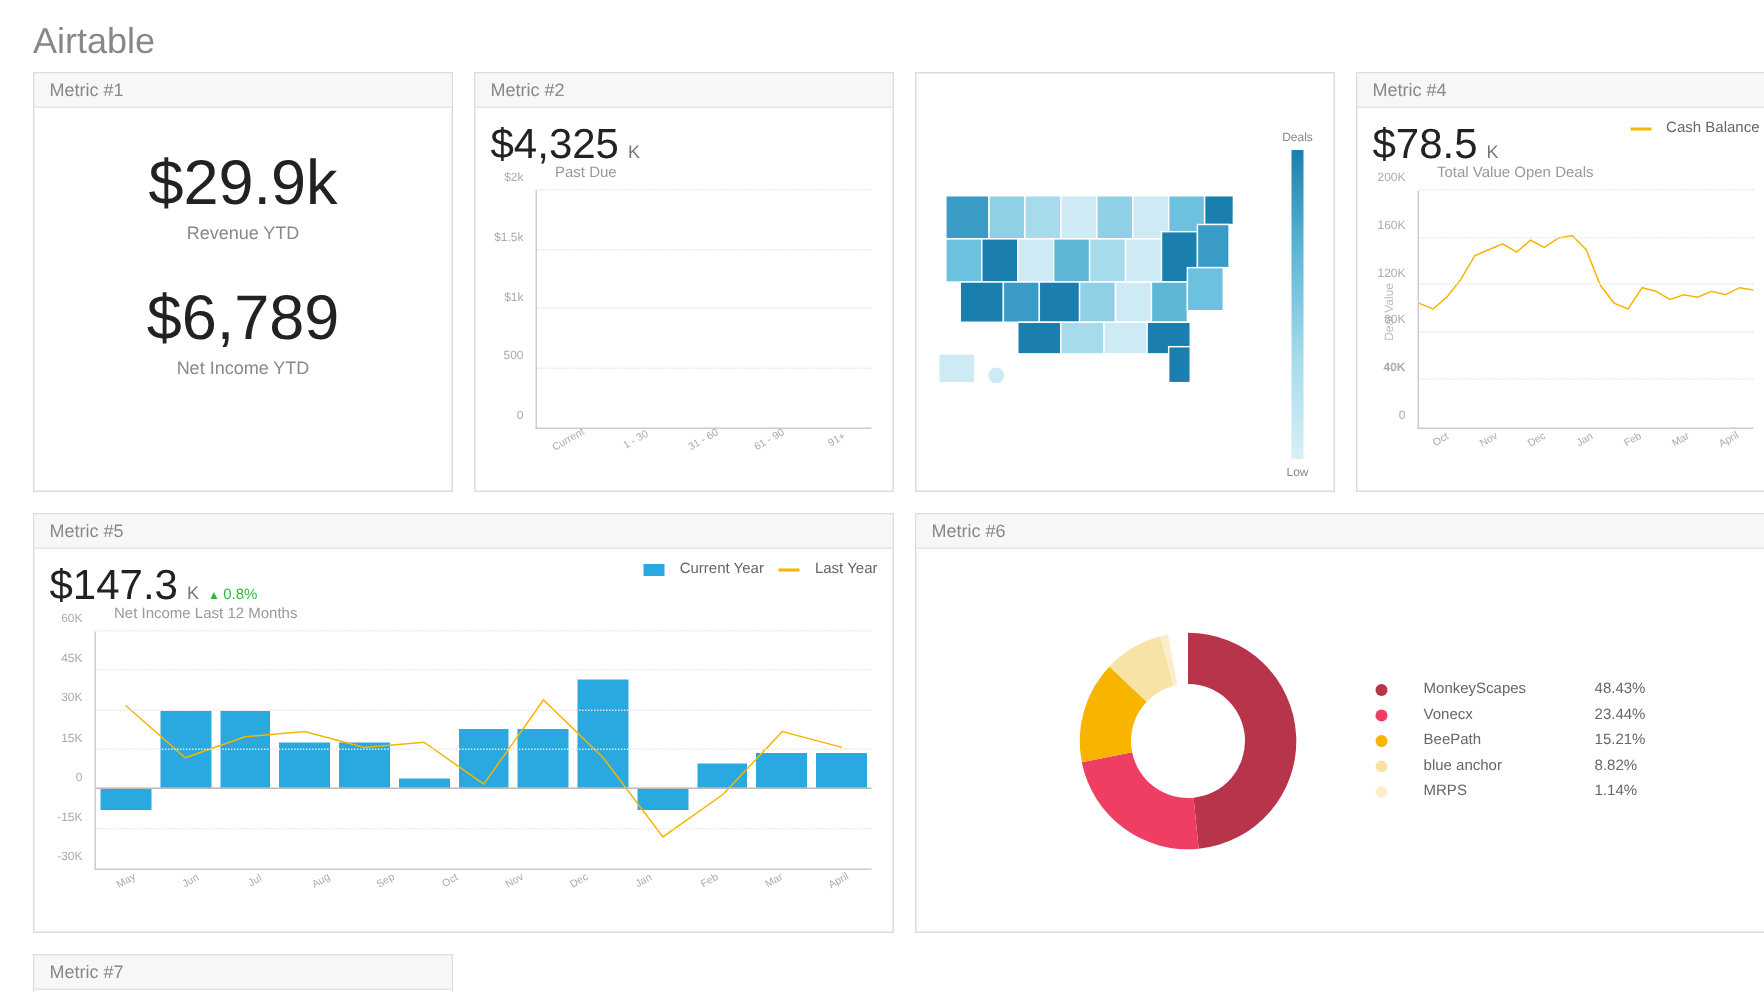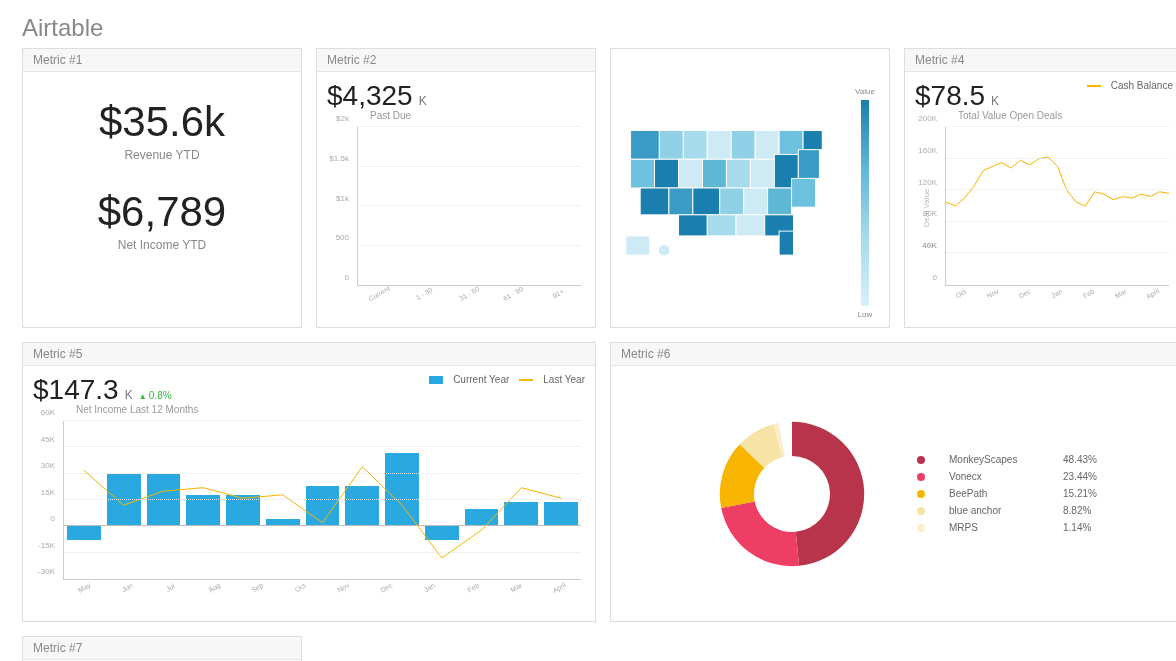--- a/index.html
+++ b/index.html
@@ -92,21 +92,21 @@
 </head>
 <body>
 
 <div class="page-title">Airtable</div>
 
 <div class="grid">
 
   <div class="card">
     <div class="card-header">Metric #1</div>
     <div class="card-body kpi">
-      <div class="big">$35.6k</div>
+      <div class="big">$29.9k</div>
       <div class="lbl">Revenue YTD</div>
       <div class="big" style="margin-top:26px">$6,789</div>
       <div class="lbl">Net Income YTD</div>
     </div>
   </div>
 
   <div class="card">
     <div class="card-header">Metric #2</div>
     <div class="card-body">
       <div class="valrow">
@@ -188,21 +188,21 @@
             <rect x="60" y="108" width="30" height="22" fill="#1a7fae"></rect>
             <rect x="90" y="108" width="30" height="22" fill="#a5dbeb"></rect>
             <rect x="120" y="108" width="30" height="22" fill="#cdeaf5"></rect>
             <rect x="150" y="108" width="30" height="22" fill="#1a7fae"></rect>
             <rect x="165" y="125" width="15" height="25" fill="#1a7fae"></rect>
             <rect x="5" y="130" width="25" height="20" fill="#cdeaf5"></rect>
             <circle cx="45" cy="145" r="6" fill="#cdeaf5"></circle>
           </g>
         </svg>
         <div class="maplegend">
-          <span>Value</span>
+          <span>Deals</span>
           <div class="grad"></div>
           <span>Low</span>
         </div>
       </div>
     </div>
   </div>
 
   <div class="card">
     <div class="card-header">Metric #4</div>
     <div class="card-body">

